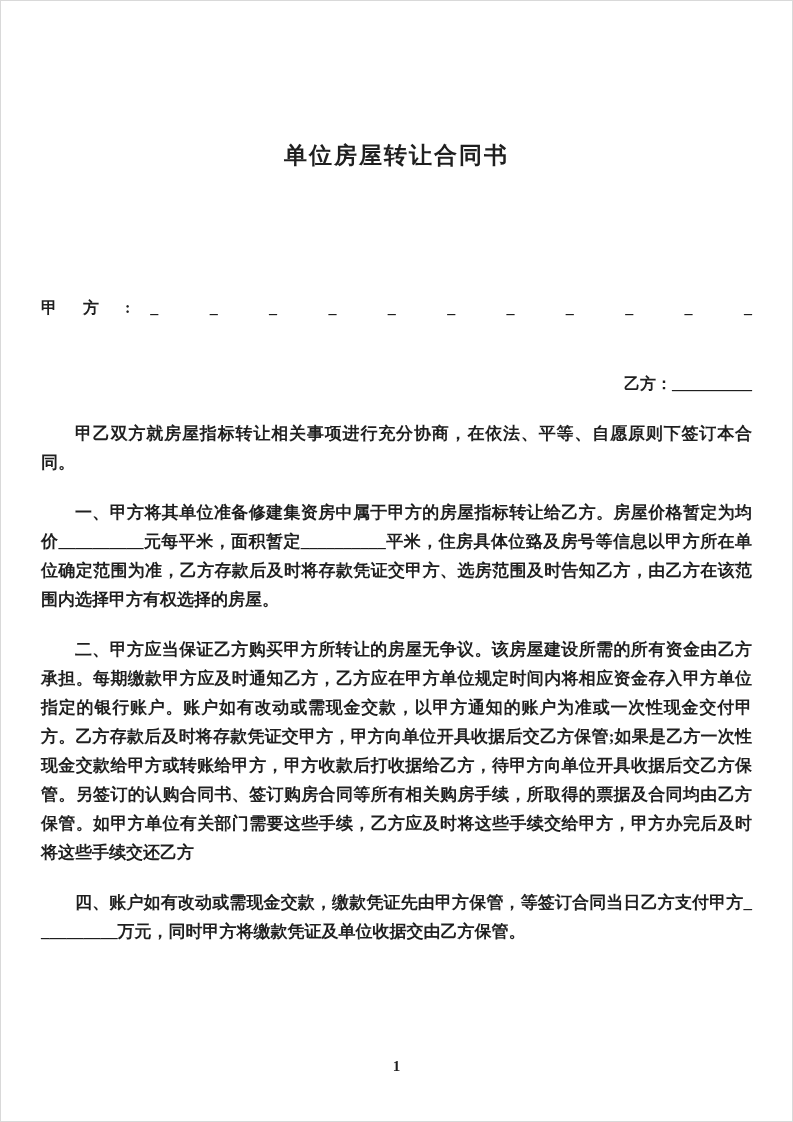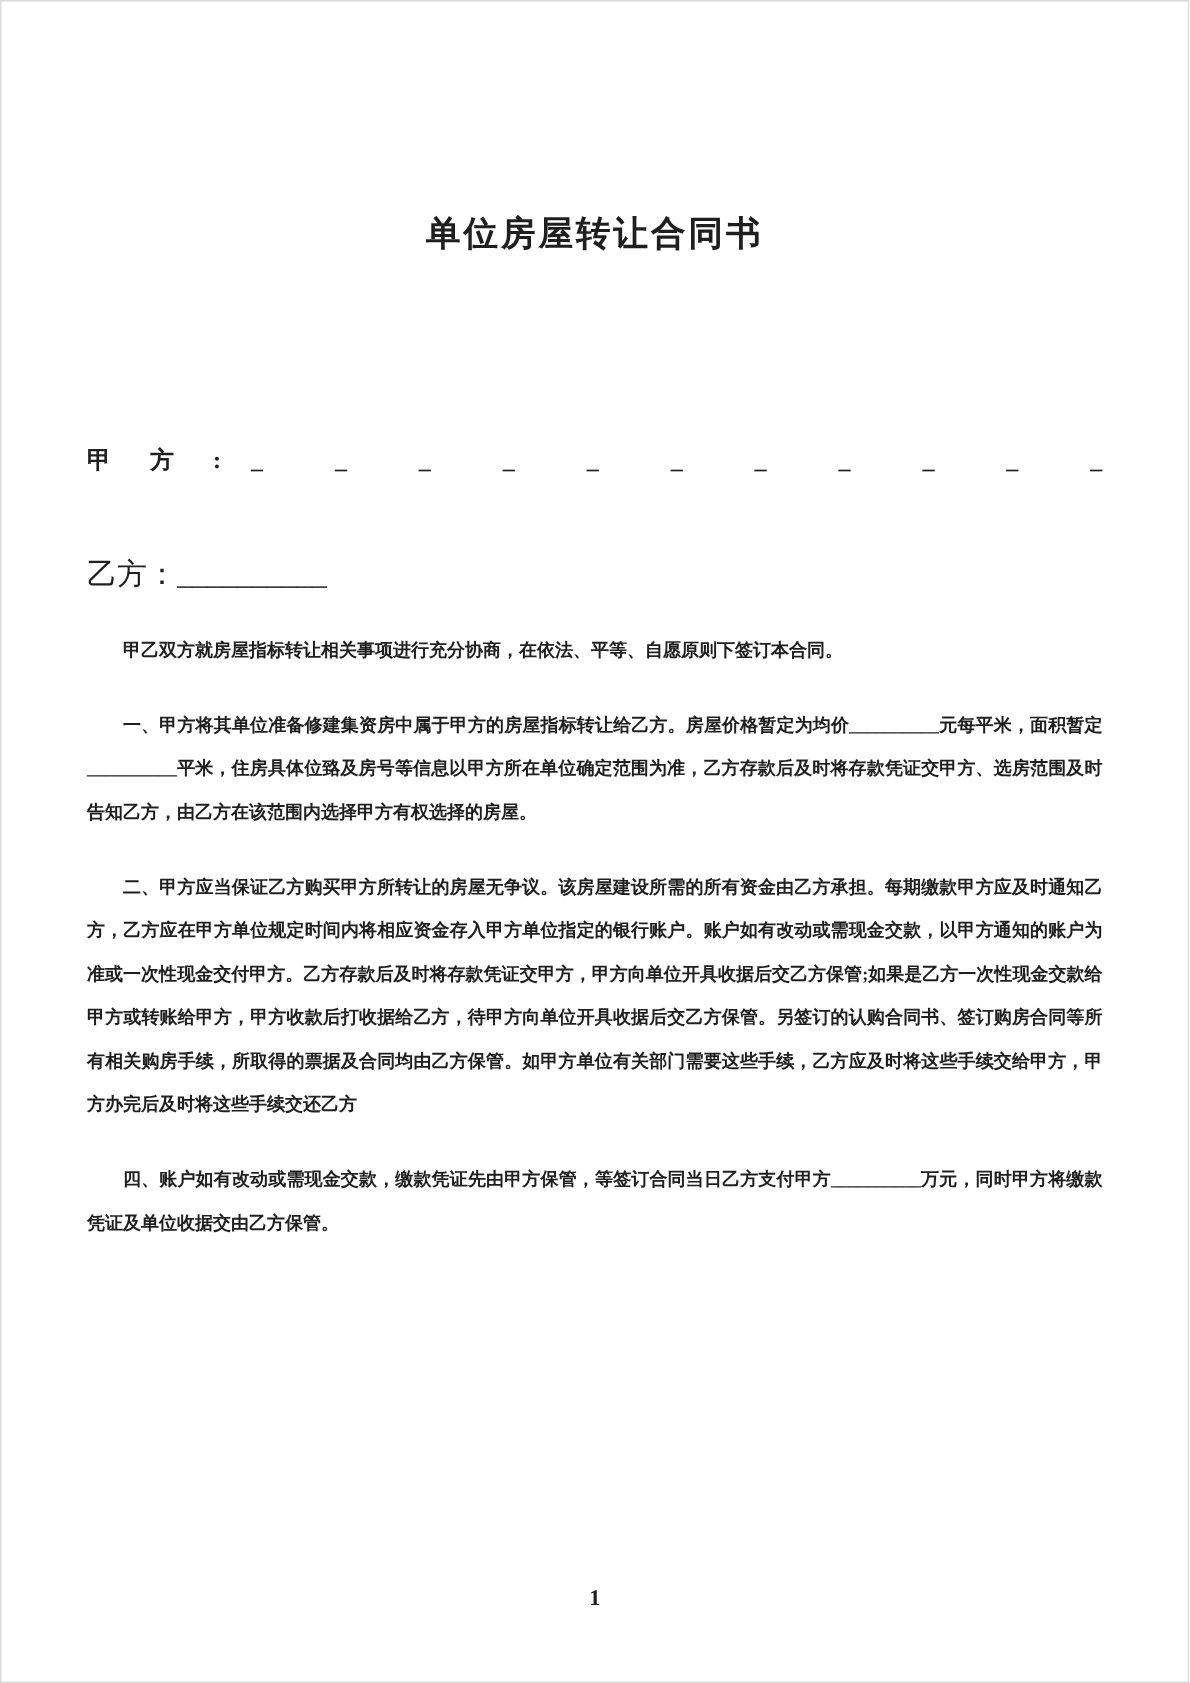--- a/index.html
+++ b/index.html
@@ -12,21 +12,21 @@
     width: 793px;
     height: 1122px;
     background: #ffffff;
     border: 1px solid #d9d9d9;
     box-sizing: border-box;
     overflow: hidden;
     font-family: "Liberation Serif", "DejaVu Serif", serif;
     color: #1f1f1f;
   }
   .content {
-    padding: 0 57px;
+    padding: 0 40px;
   }
   .title {
     margin: 140px 0 0 0;
     text-align: center;
     font-size: 23px;
     line-height: 30px;
     font-weight: 700;
     letter-spacing: 2px;
   }
   .party-a-line {
@@ -41,27 +41,28 @@
   .party-a-line .pa-colon { margin-right: 20px; font-weight: 600; }
   .pa-blanks {
     flex: 1;
     display: flex;
     justify-content: space-between;
     align-items: baseline;
   }
   .pa-blanks span { font-weight: 600; }
   .party-b-line {
     margin: 47px 0 0 0;
-    font-size: 20px;
-    font-weight: 400;
+    font-size: 16px;
+    font-weight: 700;
     line-height: 29px;
+    text-align: right;
   }
   .para {
     margin: 21px 0 0 0;
-    font-size: 12px;
+    font-size: 17px;
     font-weight: 600;
     line-height: 29px;
     text-align: justify;
     text-indent: 2em;
     word-break: break-all;
   }
   .page-number {
     position: absolute;
     bottom: 46px;
     left: 0;

